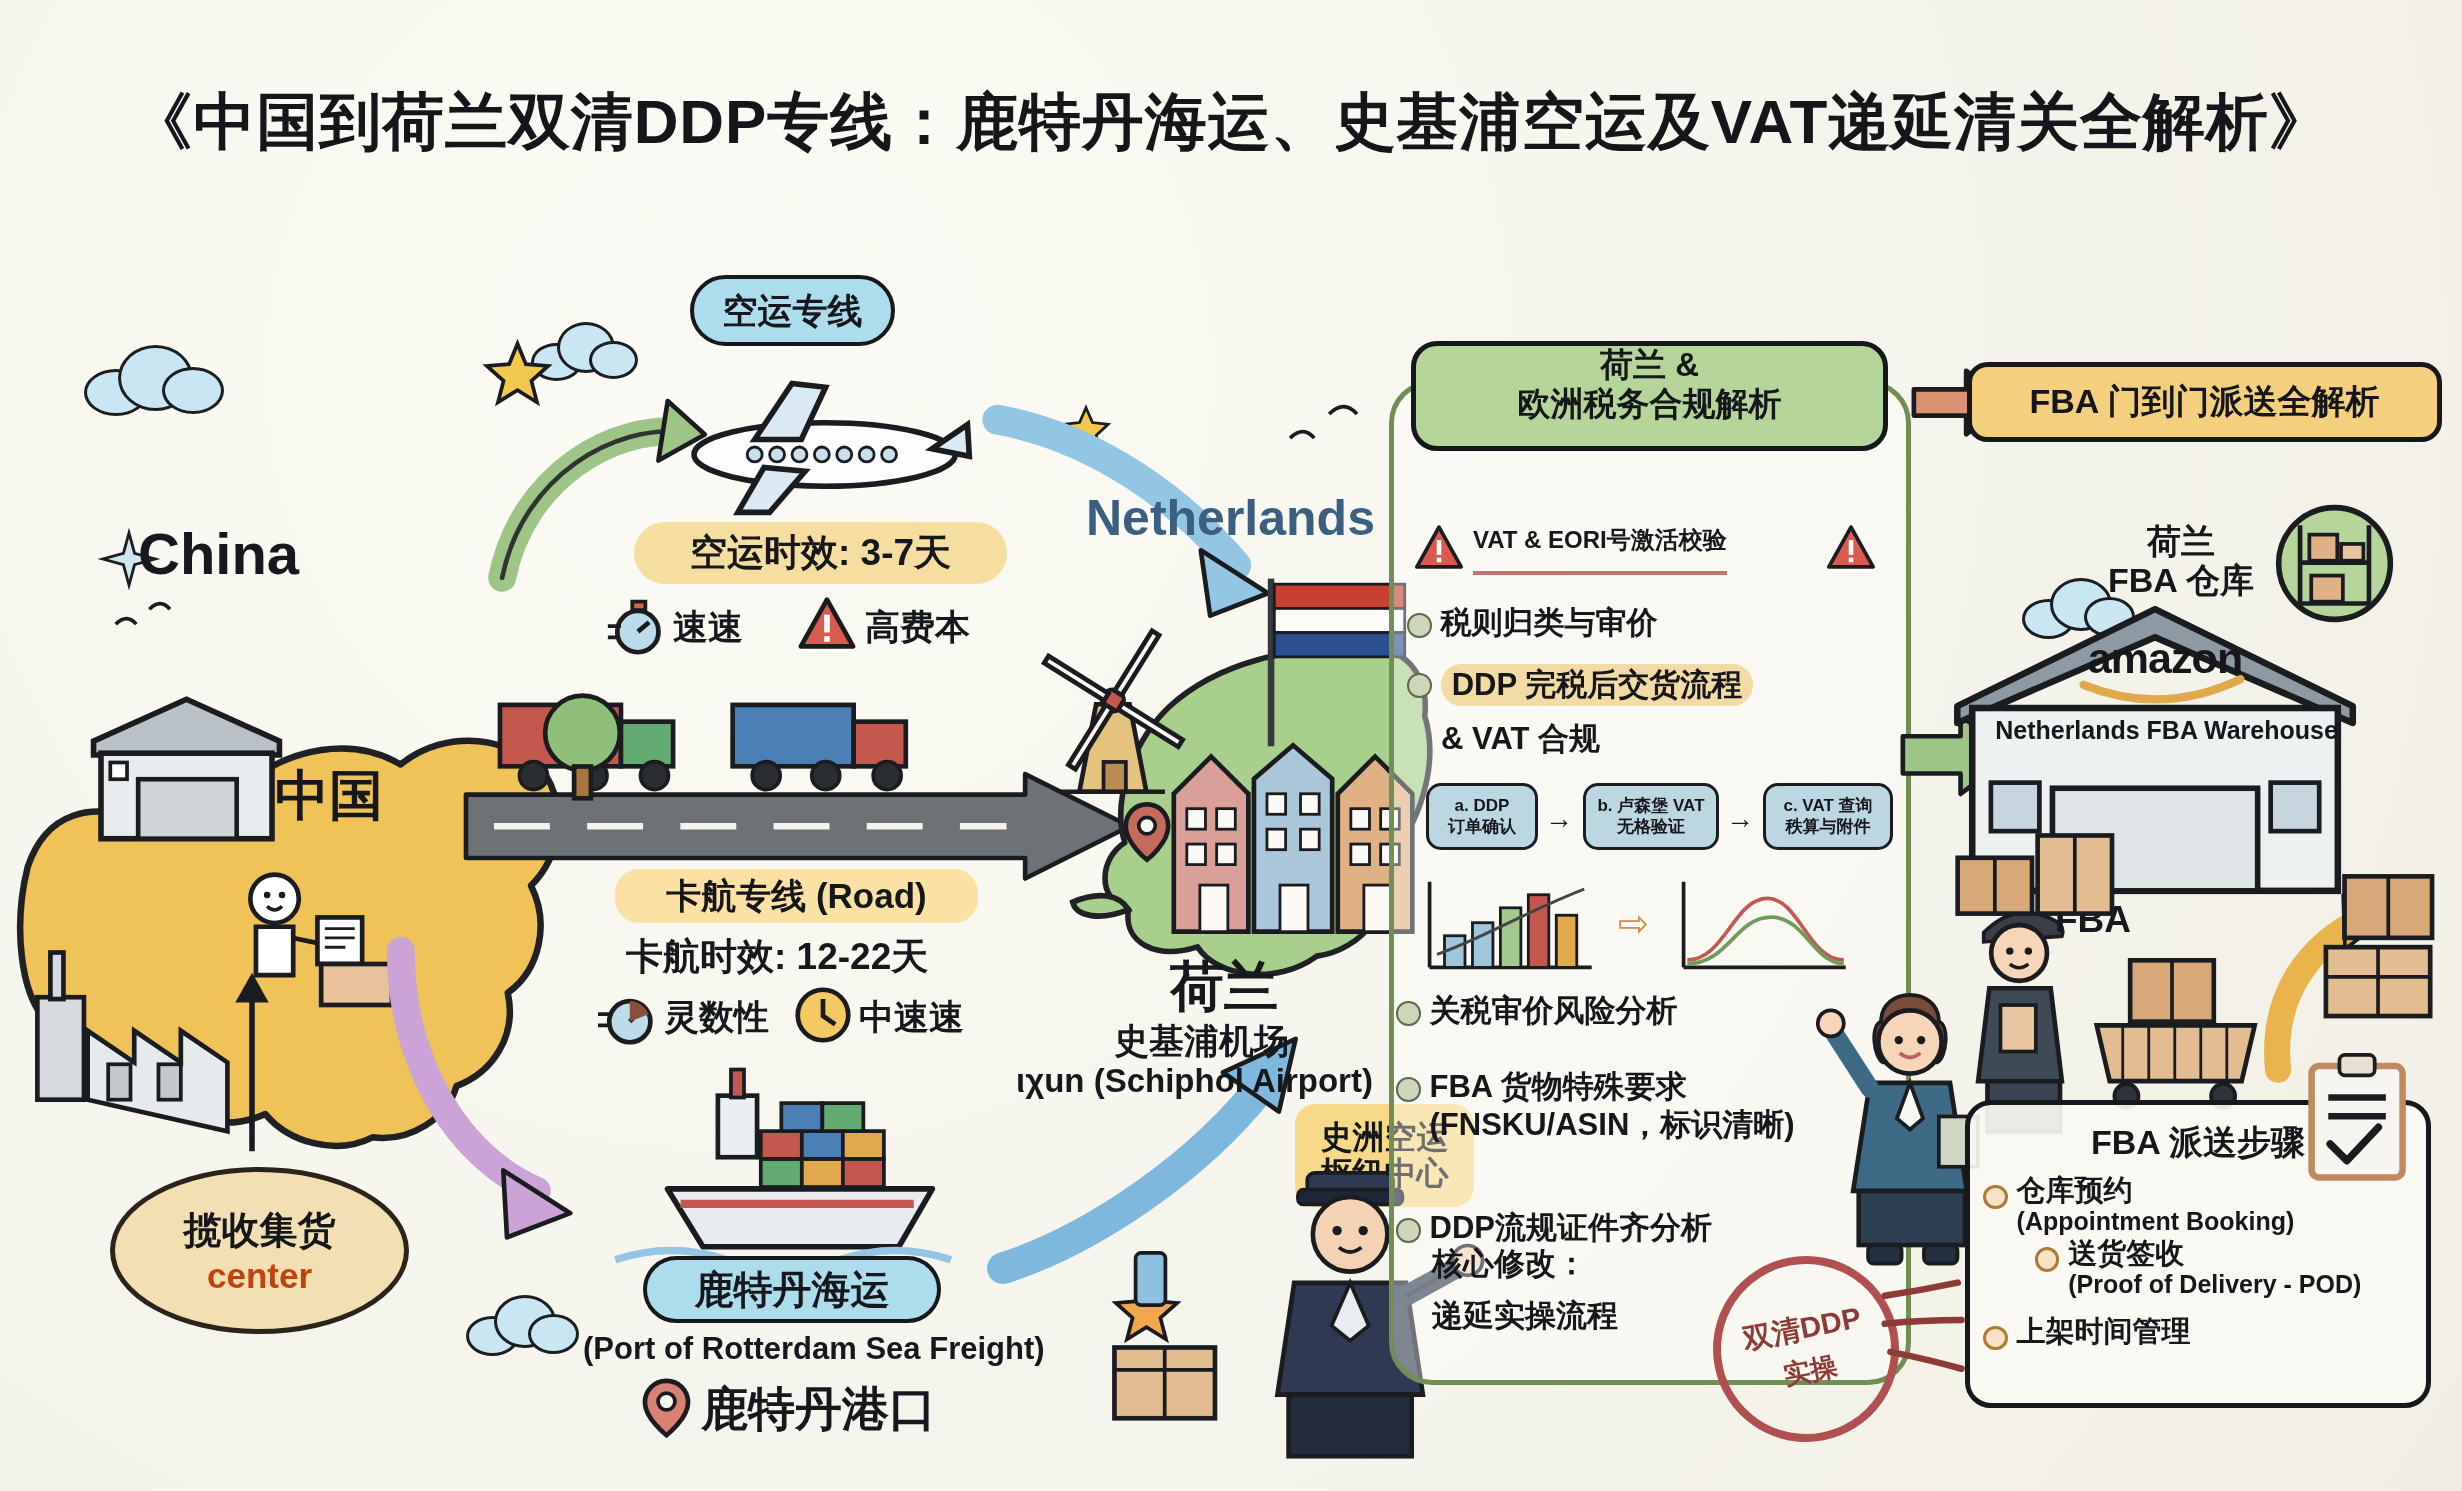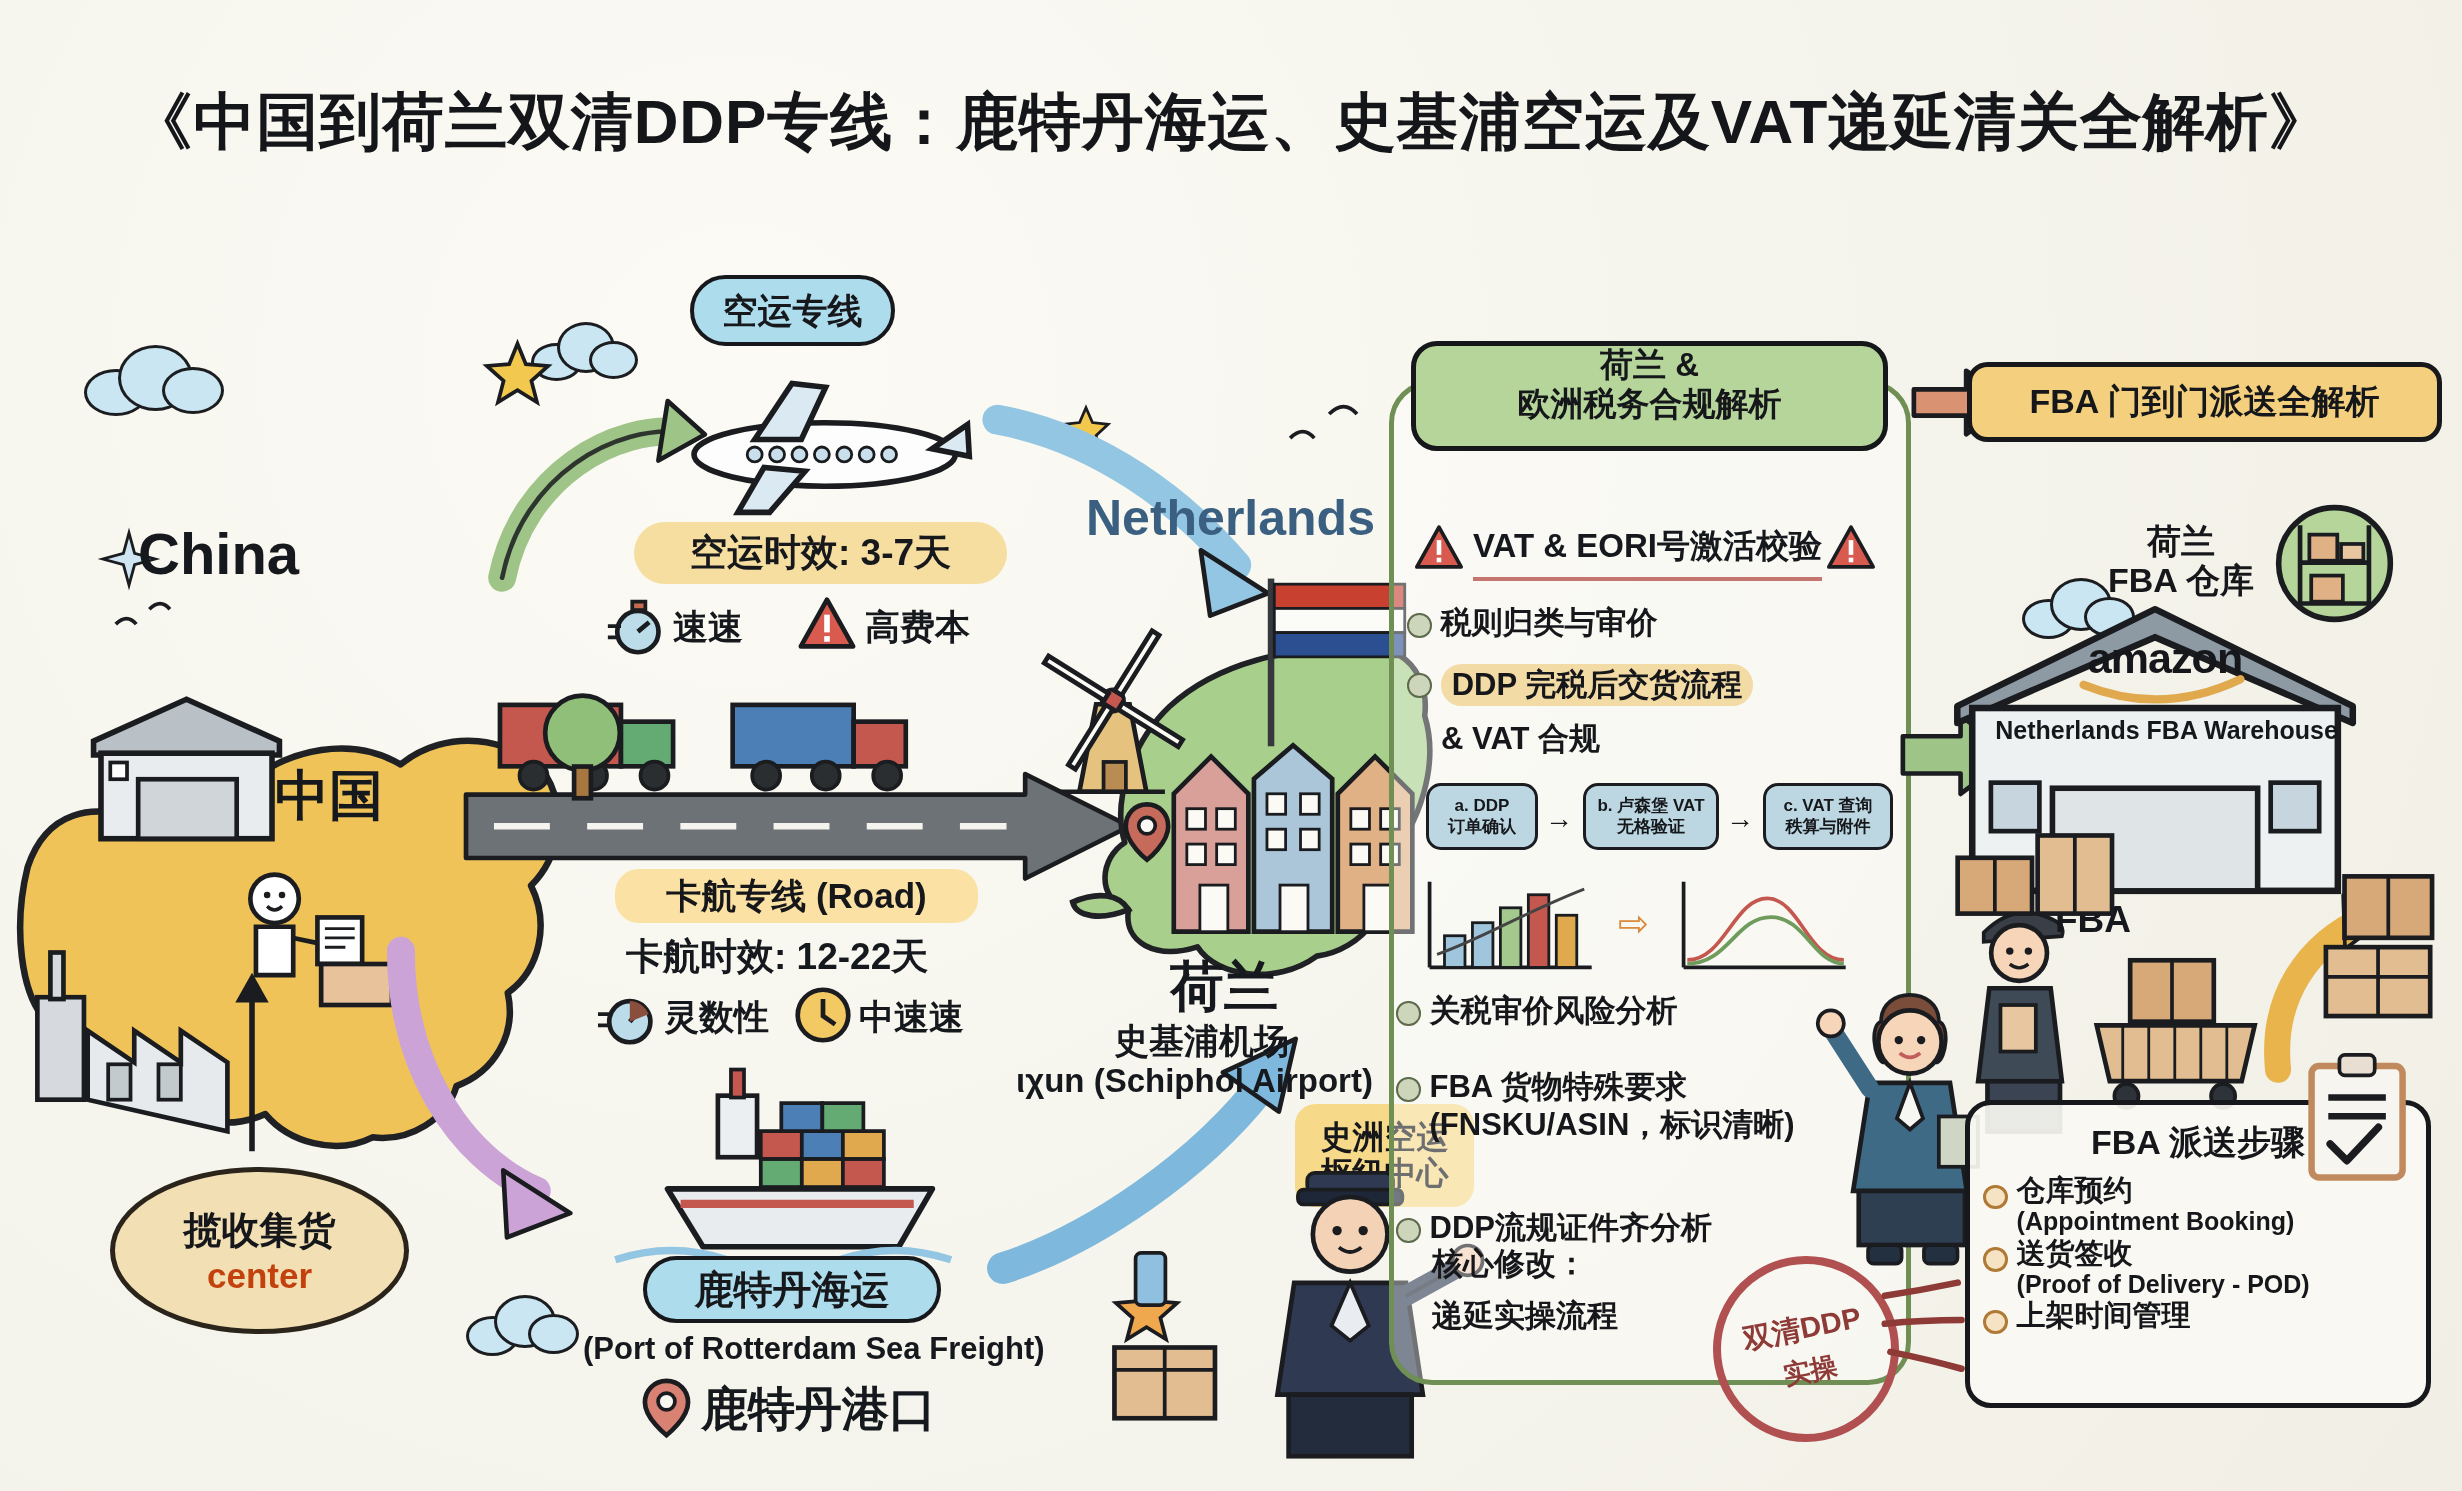--- a/index.html
+++ b/index.html
@@ -414,21 +414,21 @@
   <svg class="abs" style="left:1415px;top:524px;" width="48" height="47" viewBox="0 0 52 50">
     <polygon points="26,3 50,46 2,46" fill="#d95a4f" stroke="#1a1c20" stroke-width="4" stroke-linejoin="round"></polygon>
     <rect x="23.5" y="17" width="5" height="16" fill="#fff"></rect>
       <rect x="23.5" y="36" width="5" height="5" fill="#fff"></rect>
   </svg>
   <svg class="abs" style="left:1827px;top:524px;" width="48" height="47" viewBox="0 0 52 50">
     <polygon points="26,3 50,46 2,46" fill="#d95a4f" stroke="#1a1c20" stroke-width="4" stroke-linejoin="round"></polygon>
     <rect x="23.5" y="17" width="5" height="16" fill="#fff"></rect>
       <rect x="23.5" y="36" width="5" height="5" fill="#fff"></rect>
   </svg>
-  <div class="abs nosel txt" style="left:1473px;top:524px;font-size:33px;border-bottom:4.7px solid #c4766e;padding-bottom:8px;">VAT &amp; EORI号激活校验</div>
+  <div class="abs nosel txt" style="left:1473px;top:524px;font-size:24px;border-bottom:4.7px solid #c4766e;padding-bottom:15px;">VAT &amp; EORI号激活校验</div>
 
   <div class="abs bullet-row" style="left:1407px;top:604px;width:475px;">
     <span class="bdot"></span>
     <span class="btext">税则归类与审价</span>
   </div>
 
   <div class="abs bullet-row" style="left:1407px;top:664px;width:485px;">
     <span class="bdot"></span>
     <span class="btext" style="background:#f3dba5;border-radius:20.5px;padding:1.9px 11.2px;">DDP 完税后交货流程</span>
   </div>
@@ -588,21 +588,21 @@
 
   <div class="abs" id="fba-steps">
     <h3 class="nosel">FBA 派送步骤</h3>
     <div class="bullet-row" style="margin-bottom:1.9px;">
       <span class="bdot-o"></span>
       <span>
         <span class="fs-cn" style="display:block">仓库预约</span>
         <span class="fs-en" style="display:block">(Appointment Booking)</span>
       </span>
     </div>
-    <div class="bullet-row" style="margin-bottom:2px;">
+    <div class="bullet-row" style="margin-bottom:18px;justify-content:center;">
       <span class="bdot-o"></span>
       <span>
         <span class="fs-cn" style="display:block">送货签收</span>
         <span class="fs-en" style="display:block">(Proof of Delivery - POD)</span>
       </span>
     </div>
     <div class="bullet-row">
       <span class="bdot-o"></span>
       <span class="fs-cn">上架时间管理</span>
     </div>

